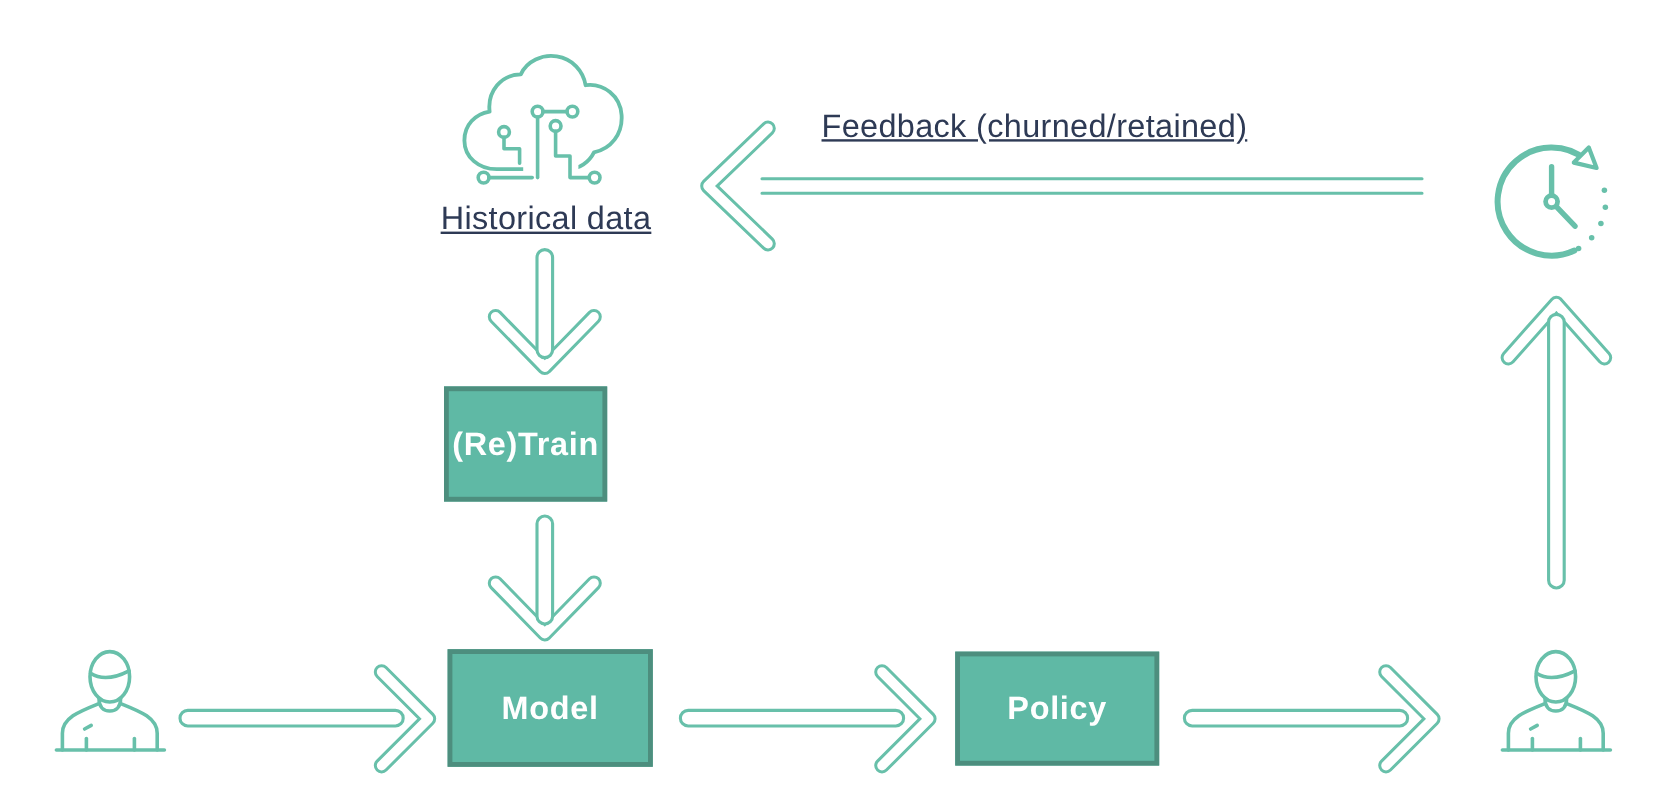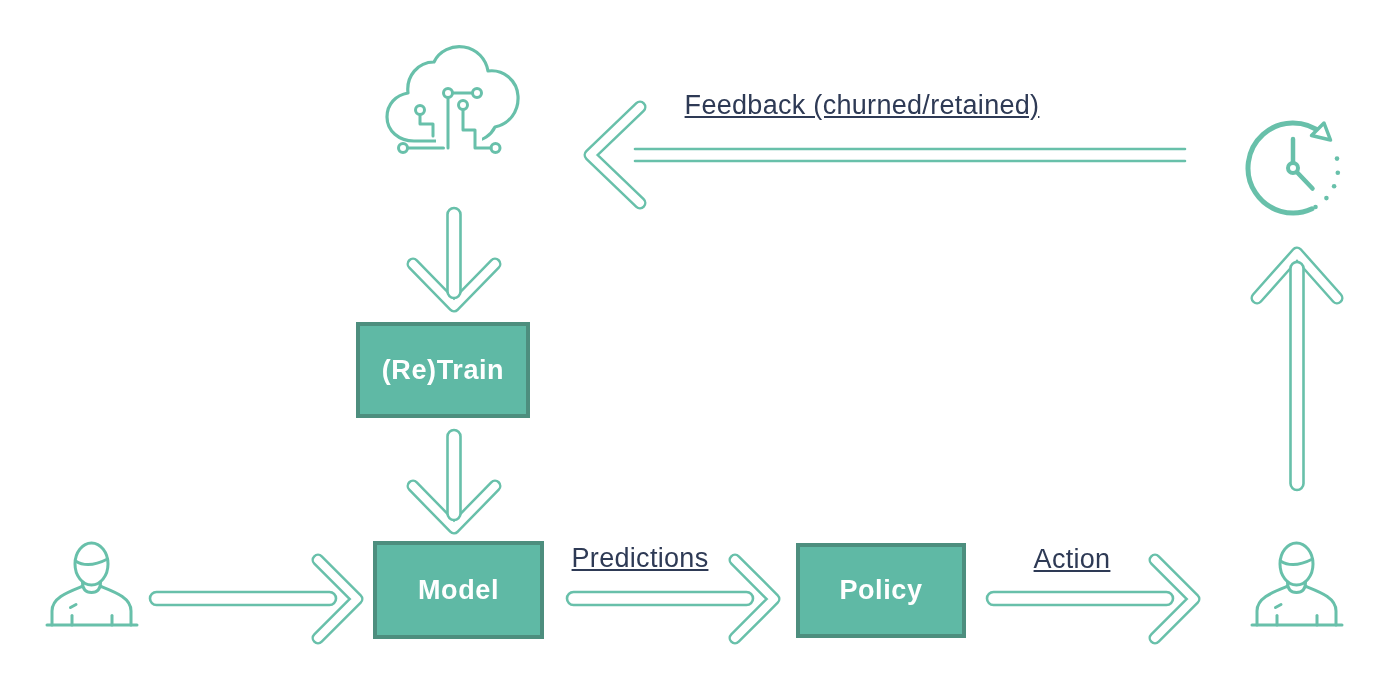--- a/index.html
+++ b/index.html
@@ -38,20 +38,21 @@
     <g class="teal-stroke" stroke-width="3" fill="#ffffff">
       <circle cx="66" cy="49" r="4.5"></circle>
       <circle cx="95" cy="49" r="4.5"></circle>
       <circle cx="81" cy="61" r="4.5"></circle>
       <circle cx="38" cy="66" r="4.5"></circle>
       <circle cx="21" cy="104" r="4.5"></circle>
       <circle cx="113.5" cy="104" r="4.5"></circle>
     </g>
   </svg>
 
+  <div class="label" style="left:340px;top:167px;width:230px">Historical data</div>
 
   <div class="label" style="left:682px;top:90px;width:360px">Feedback (churned/retained)</div>
 
   <svg class="abs" style="left:578px;top:95px" width="615" height="125" viewBox="0 0 615 125">
     <path d="M 62 12 L 12 60 L 62 108" fill="none" stroke="#68c0aa" stroke-width="13" stroke-linecap="round" stroke-linejoin="round"></path>
     <path d="M 62 12 L 12 60 L 62 108" fill="none" stroke="#ffffff" stroke-width="8" stroke-linecap="round" stroke-linejoin="round"></path>
     <path class="teal-stroke" stroke-width="2.6" d="M 57 54 H 607 M 57 66 H 607"></path>
   </svg>
 
   <svg class="abs" style="left:1240px;top:113px" width="110" height="110" viewBox="0 0 110 110">
@@ -67,21 +68,21 @@
     <path class="teal-stroke" stroke-width="4.5" d="M 53 55 V 26 M 53 55 L 72.5 75.5"></path>
     <circle cx="53" cy="55" r="5" fill="#ffffff" stroke="#68c0aa" stroke-width="4"></circle>
   </svg>
 
   <svg class="abs" style="left:402px;top:200px" width="104" height="115" viewBox="0 0 104 115">
     <path d="M 11 64 L 52 106 L 93 64" fill="none" stroke="#68c0aa" stroke-width="13" stroke-linecap="round" stroke-linejoin="round"></path>
     <path d="M 11 64 L 52 106 L 93 64" fill="none" stroke="#ffffff" stroke-width="8" stroke-linecap="round" stroke-linejoin="round"></path>
     <rect x="45.5" y="8" width="13" height="90" rx="6.5" fill="#ffffff" stroke="#68c0aa" stroke-width="2.6"></rect>
   </svg>
 
-  <div class="box" style="left:356px;top:322px;width:174px;height:96px">
+  <div class="box" style="left:370px;top:322px;width:136px;height:96px">
     <span>(Re)Train</span>
   </div>
 
   <svg class="abs" style="left:402px;top:422px" width="104" height="115" viewBox="0 0 104 115">
     <path d="M 11 64 L 52 106 L 93 64" fill="none" stroke="#68c0aa" stroke-width="13" stroke-linecap="round" stroke-linejoin="round"></path>
     <path d="M 11 64 L 52 106 L 93 64" fill="none" stroke="#ffffff" stroke-width="8" stroke-linecap="round" stroke-linejoin="round"></path>
     <rect x="45.5" y="8" width="13" height="90" rx="6.5" fill="#ffffff" stroke="#68c0aa" stroke-width="2.6"></rect>
   </svg>
 
   <div class="box" style="left:373px;top:541px;width:171px;height:98px">
@@ -106,29 +107,27 @@
     </g>
   </svg>
 
 
   <svg class="abs" style="left:148px;top:551px" width="225" height="96" viewBox="0 0 225 96">
     <path d="M 170 9 L 209 48 L 170 87" fill="none" stroke="#68c0aa" stroke-width="13" stroke-linecap="round" stroke-linejoin="round"></path>
     <path d="M 170 9 L 209 48 L 170 87" fill="none" stroke="#ffffff" stroke-width="8" stroke-linecap="round" stroke-linejoin="round"></path>
     <rect x="2" y="41" width="186" height="13" rx="6.5" fill="#ffffff" stroke="#68c0aa" stroke-width="2.6"></rect>
   </svg>
 
-  <div class="label" style="left:550px;top:543px;width:180px">Predictions</div>
 
   <svg class="abs" style="left:565px;top:551px" width="225" height="96" viewBox="0 0 225 96">
     <path d="M 170 9 L 209 48 L 170 87" fill="none" stroke="#68c0aa" stroke-width="13" stroke-linecap="round" stroke-linejoin="round"></path>
     <path d="M 170 9 L 209 48 L 170 87" fill="none" stroke="#ffffff" stroke-width="8" stroke-linecap="round" stroke-linejoin="round"></path>
     <rect x="2" y="41" width="186" height="13" rx="6.5" fill="#ffffff" stroke="#68c0aa" stroke-width="2.6"></rect>
   </svg>
 
-  <div class="label" style="left:982px;top:544px;width:180px">Action</div>
 
   <svg class="abs" style="left:985px;top:551px" width="225" height="96" viewBox="0 0 225 96">
     <path d="M 170 9 L 209 48 L 170 87" fill="none" stroke="#68c0aa" stroke-width="13" stroke-linecap="round" stroke-linejoin="round"></path>
     <path d="M 170 9 L 209 48 L 170 87" fill="none" stroke="#ffffff" stroke-width="8" stroke-linecap="round" stroke-linejoin="round"></path>
     <rect x="2" y="41" width="186" height="13" rx="6.5" fill="#ffffff" stroke="#68c0aa" stroke-width="2.6"></rect>
   </svg>
 
   <svg class="abs" style="left:1247px;top:535px" width="100" height="95" viewBox="0 0 100 95">
     <g class="teal-stroke" stroke-width="3">
       <ellipse cx="49.5" cy="29" rx="16.5" ry="21"></ellipse>

